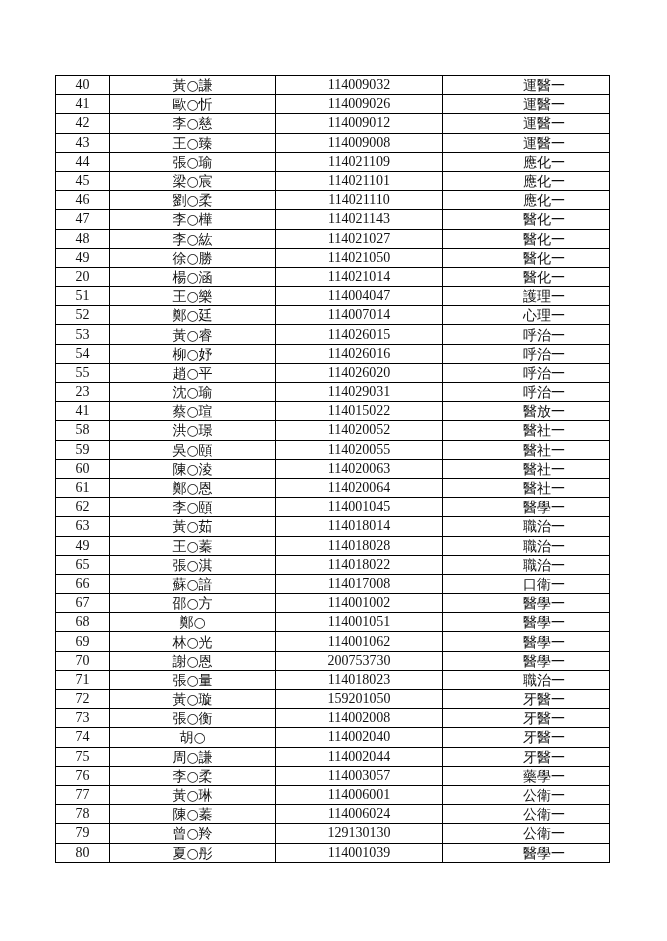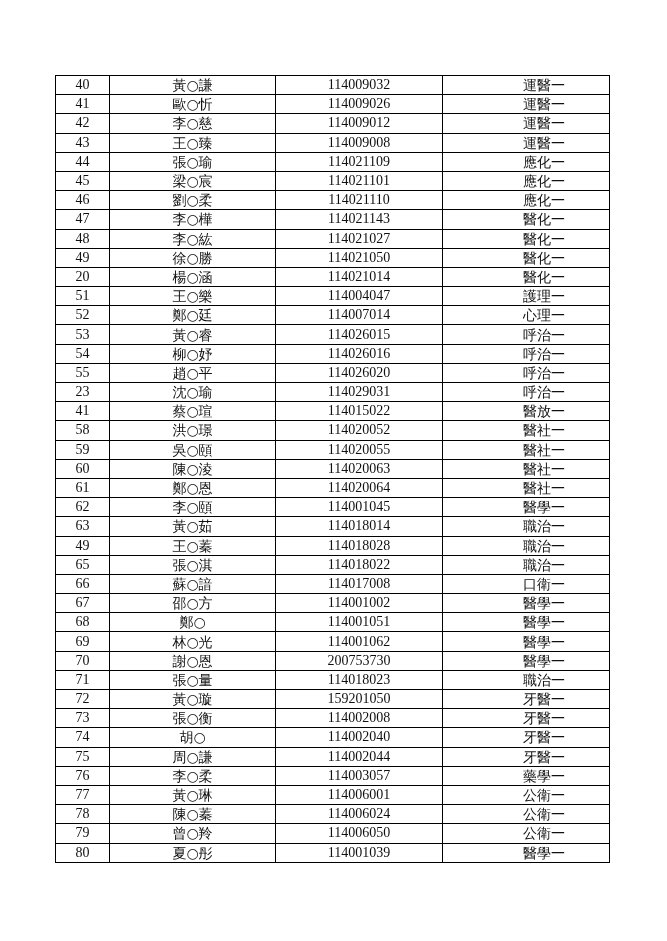--- a/index.html
+++ b/index.html
@@ -332,21 +332,21 @@
   <tr>
     <td class="cell-no">78</td>
     <td class="cell-name">陳○蓁</td>
     <td class="cell-id">114006024</td>
     <td class="cell-dept"><span>公衛一</span></td>
   </tr>
 
   <tr>
     <td class="cell-no">79</td>
     <td class="cell-name">曾○羚</td>
-    <td class="cell-id">114006050</td>
+    <td class="cell-id">129130130</td>
     <td class="cell-dept"><span>公衛一</span></td>
   </tr>
 
   <tr>
     <td class="cell-no">80</td>
     <td class="cell-name">夏○彤</td>
     <td class="cell-id">114001039</td>
     <td class="cell-dept"><span>醫學一</span></td>
   </tr>
 </tbody>

